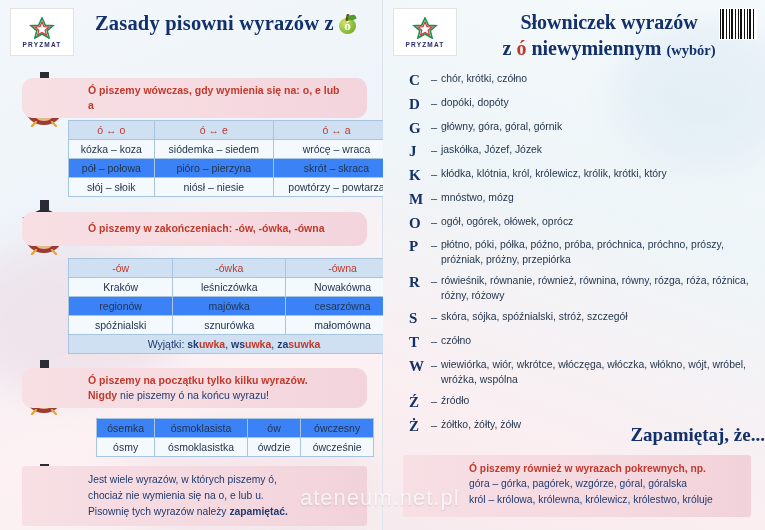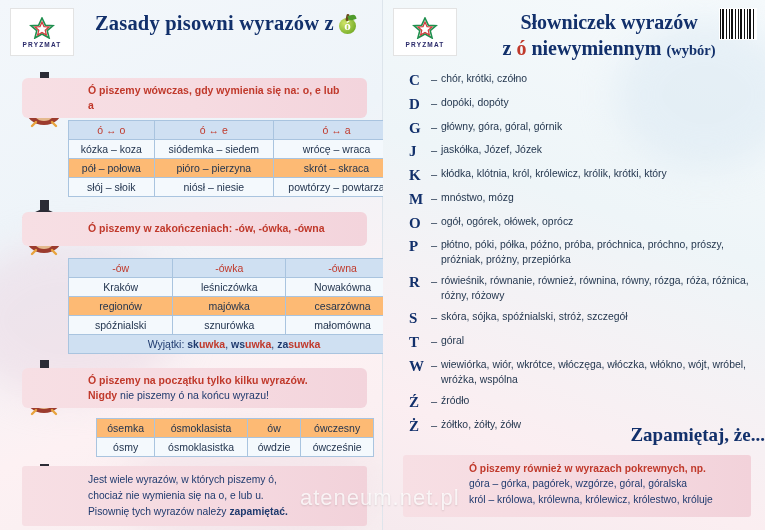--- a/index.html
+++ b/index.html
@@ -92,21 +92,21 @@
       repeating-linear-gradient(90deg,#111 0 1px,#fff 1px 2px,#111 2px 4px,#fff 4px 6px,#111 6px 7px,#fff 7px 9px);
     border:1px solid #fff;
   }
 
   
   .banner {
     position:absolute;
     left:22px; width:345px;
     min-height:34px;
     background:linear-gradient(90deg,#f7dfe4 0%, #f6dbe1 50%, #f3d4dc 100%);
-    border-radius:6px;
+    border-radius:11px;
     display:flex; align-items:center;
     padding:5px 20px 5px 66px;
     box-sizing:border-box;
     font-size:10.5px; color:#1f3a6e; line-height:1.45;
   }
   .banner .hl { color:#c0392b; font-weight:bold; }
   .banner .nav { color:#c0392b; font-weight:bold; }
 
   
   .owl { position:absolute; width:60px; height:60px; }
@@ -127,21 +127,21 @@
     font-weight:normal;
     border:1px solid #a9c4df;
     padding:3px 4px;
     text-align:center;
     font-size:10.5px;
   }
   table.grid td {
     border:1px solid #a9c4df;
     padding:3px 6px;
     text-align:center;
-    background:#fdba74;
+    background:#3b82f6;
   }
   table.grid tr:nth-child(even) td { background:#f4f9fd; }
   table.grid td.full {
     background:#cfe0f2;
     color:#1f3a6e;
   }
   table.grid td.full b { color:#1f3a6e; }
 
   
   .dict {
@@ -455,21 +455,21 @@
         <div class="dict-words">rówieśnik, równanie, również, równina, równy, rózga, róża, różnica, różny, różowy</div>
       </div>
       <div class="dict-row">
         <div class="dict-letter">S</div>
         <div class="dict-dash">–</div>
         <div class="dict-words">skóra, sójka, spóźnialski, stróż, szczegół</div>
       </div>
       <div class="dict-row">
         <div class="dict-letter">T</div>
         <div class="dict-dash">–</div>
-        <div class="dict-words">góral</div>
+        <div class="dict-words">czółno</div>
       </div>
       <div class="dict-row">
         <div class="dict-letter">W</div>
         <div class="dict-dash">–</div>
         <div class="dict-words">wiewiórka, wiór, wkrótce, włóczęga, włóczka, włókno, wójt, wróbel, wróżka, wspólna</div>
       </div>
       <div class="dict-row">
         <div class="dict-letter">Ź</div>
         <div class="dict-dash">–</div>
         <div class="dict-words">źródło</div>

